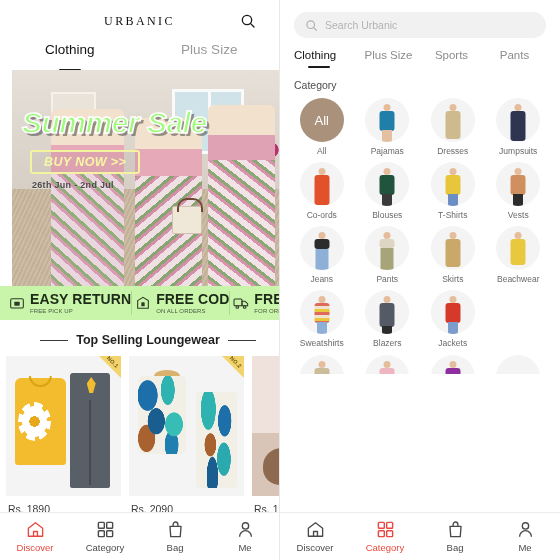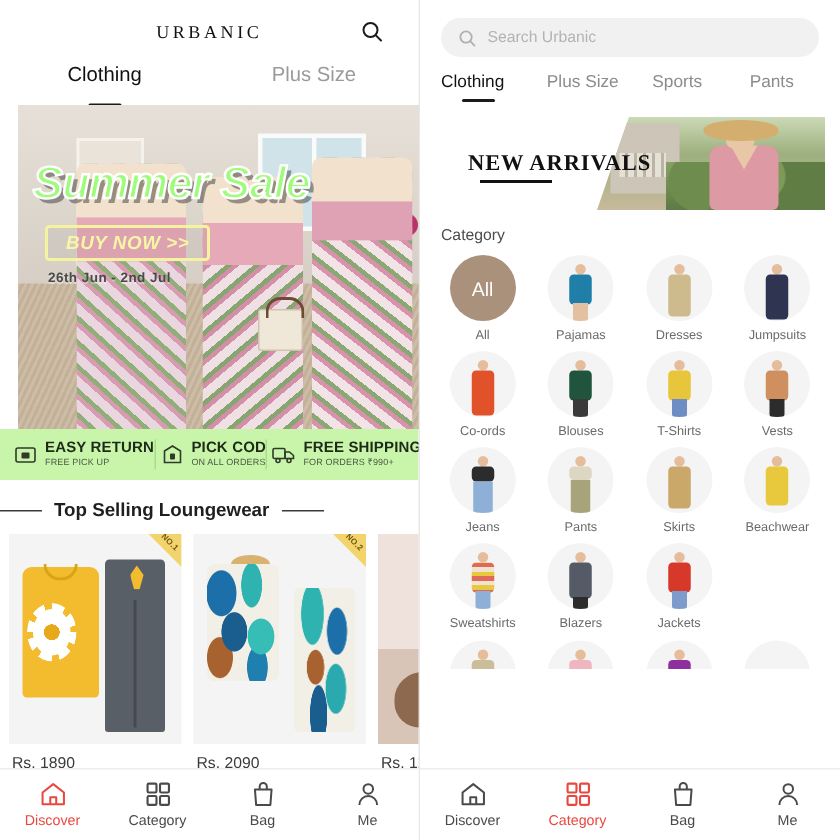--- a/index.html
+++ b/index.html
@@ -109,27 +109,27 @@
 
   
   .benefits {
     height: 34px; background:#c9f5ab; display:flex; align-items:center;
     padding: 0 6px;
   }
   .benefit { flex:1; display:flex; align-items:center; gap:5px; padding-left:3px; }
   .benefit + .benefit { border-left: 1px solid #a8dd8a; }
   .b-ic { width:16px; height:16px; flex:none; color:#2f3a2a; }
   .b-txt { line-height:1.15; }
-  .b-t1 { font-size:10px; font-weight:bold; color:#1d2a18; letter-spacing:.1px; white-space:nowrap;}
+  .b-t1 { font-size:14px; font-weight:bold; color:#1d2a18; letter-spacing:.1px; white-space:nowrap;}
   .b-t2 { font-size:6px; color:#4a5a42; letter-spacing:.1px; white-space:nowrap; margin-top:1px;}
 
   
   .sec-title {
-    display:flex; align-items:center; justify-content:flex-start; gap:8px;
-    height: 32px; margin-top: 4px;
+    display:flex; align-items:center; justify-content:center; gap:8px;
+    height: 32px; margin-top: 4px; margin-left: 17px;
   }
   .sec-title .ln { width: 28px; height:1px; background:#3a3a3a; }
   .sec-title .tx { font-size: 12.5px; font-weight: bold; color:#1f1f1f; }
 
   
   .prod-row { display:flex; gap:8px; padding: 0 6px; }
   .prod { width: 115px; flex:none; position:relative; }
   .prod.third { width: 60px; overflow:hidden; }
   .prod-img {
     width:100%; height: 140px; background:#f4f4f4; position:relative; overflow:hidden;
@@ -317,21 +317,21 @@
           <div class="b-t1">EASY RETURN</div>
           <div class="b-t2">FREE PICK UP</div>
         </div>
       </div>
       <div class="benefit">
         <svg class="b-ic" viewBox="0 0 24 24" fill="none" stroke="currentColor" stroke-width="1.6">
           <path d="M4 8.5 L12 3.5 L20 8.5 V20 H4 Z"></path>
           <rect x="9.5" y="11" width="5" height="6" rx="1" fill="currentColor" stroke="none"></rect>
         </svg>
         <div class="b-txt">
-          <div class="b-t1">PICK COD</div>
+          <div class="b-t1">FREE COD</div>
           <div class="b-t2">ON ALL ORDERS</div>
         </div>
       </div>
       <div class="benefit">
         <svg class="b-ic" viewBox="0 0 24 24" fill="none" stroke="currentColor" stroke-width="1.6">
           <rect x="1.5" y="6" width="12" height="10" rx="1.5"></rect>
           <path d="M13.5 9.5 H18 L22 13 V16 H13.5 Z"></path>
           <circle cx="6.5" cy="18" r="2"></circle>
             <circle cx="17.5" cy="18" r="2"></circle>
         </svg>
@@ -433,33 +433,20 @@
         <span>Plus Size</span>
       </div>
       <div class="r-tab">
         <span>Sports</span>
       </div>
       <div class="r-tab">
         <span>Pants</span>
       </div>
     </div>
 
-    <div class="r-banner">
-      <div class="rb-txt">NEW ARRIVALS</div>
-      <div class="rb-rule"></div>
-      <div class="rb-photo">
-        <div class="rb-bld"></div>
-        <div class="rb-bush"></div>
-        <div class="rb-model">
-          <div class="rb-dress"></div>
-          <div class="rb-head"></div>
-          <div class="rb-hat"></div>
-        </div>
-      </div>
-    </div>
 
     <div class="cat-label">Category</div>
 
     <div class="cat-grid">
       <div class="cat-cell">
         <div class="cat-circ all">
             <span>All</span>
           </div>
         <div class="cat-name">All</div>
       </div>

